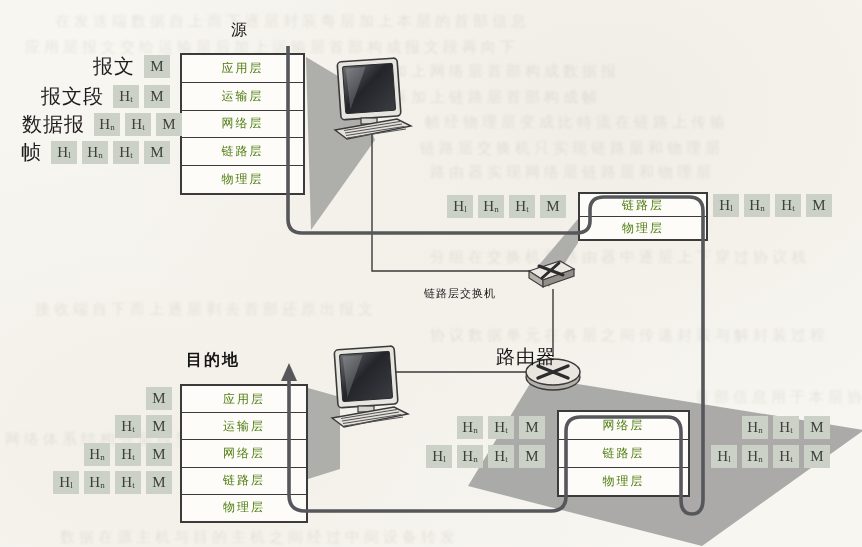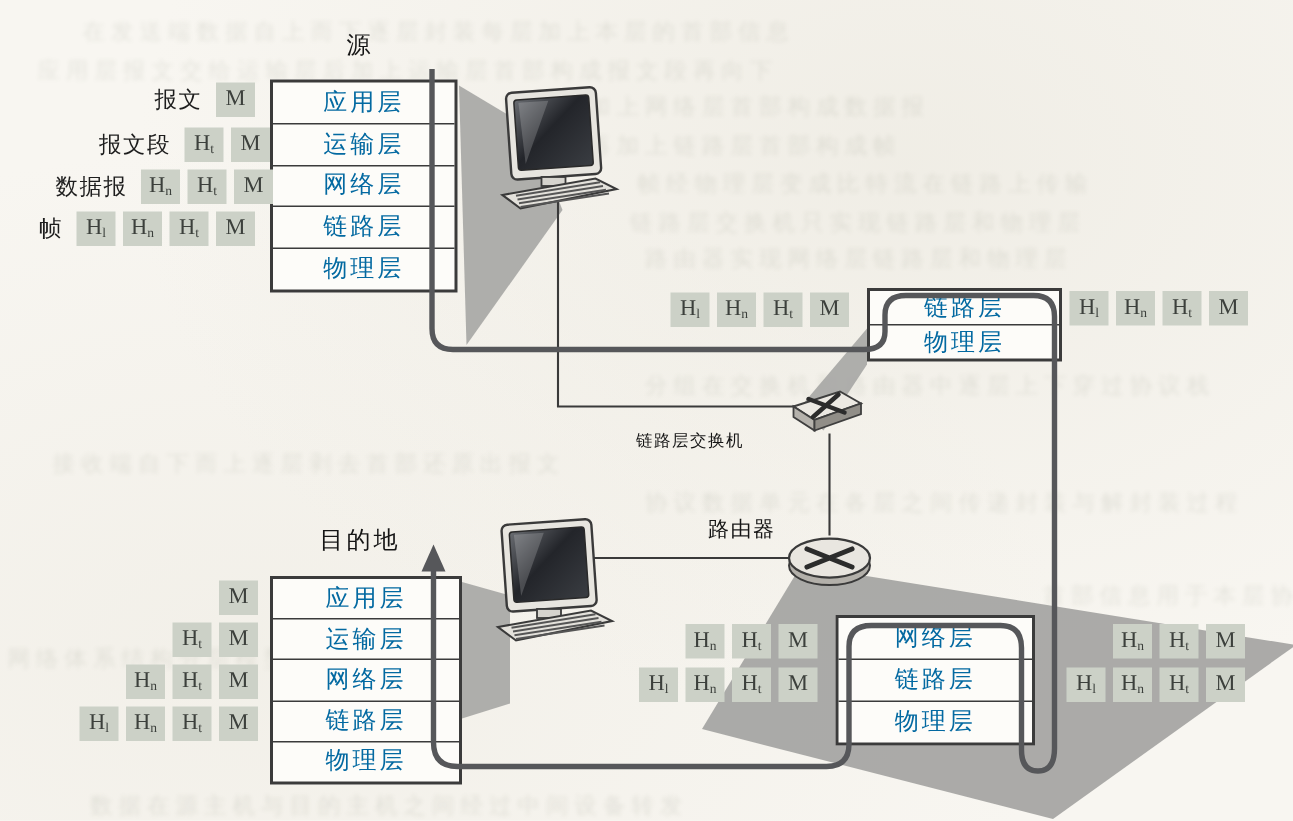--- a/index.html
+++ b/index.html
@@ -19,42 +19,42 @@
   .g3{left:335px;top:62px;} .g4{left:335px;top:88px;}
   .g5{left:425px;top:113px;}.g6{left:420px;top:139px;}
   .g7{left:430px;top:163px;}.g8{left:430px;top:248px;}
   .g9{left:35px;top:300px;} .g10{left:430px;top:326px;}
   .g11{left:695px;top:388px;}.g12{left:5px;top:430px;}
   .g13{left:60px;top:528px;}
   
   .stack{position:absolute;background:#fdfcf9;border:2px solid #3b3b3b;
          display:flex;flex-direction:column;box-sizing:border-box;}
   .stack .layer-row{flex:1;display:flex;align-items:center;justify-content:center;
-         border-top:1.5px solid #3b3b3b;font-size:16px;letter-spacing:2px;color:#0369a1;}
+         border-top:1.5px solid #3b3b3b;font-size:12px;letter-spacing:2px;color:#4d7c0f;}
   .stack .layer-row:first-child{border-top:none;}
   .stack-source{left:180px;top:53px;width:125px;height:142px;}
   .stack-dest{left:180px;top:384px;width:128px;height:139px;}
   .stack-switch{left:578px;top:192px;width:130px;height:49px;}
   .stack-router{left:557px;top:410px;width:133px;height:87px;}
   
   .fig-label{position:absolute;font-size:16px;letter-spacing:2px;color:#151515;}
   .lbl-source{left:205px;top:20px;width:70px;text-align:center;}
-  .lbl-dest{left:198px;top:350px;width:84px;text-align:center;}
+  .lbl-dest{left:186px;top:350px;width:84px;text-align:left;font-weight:bold;}
   .lbl-switch{left:424px;top:286px;font-size:11px;letter-spacing:1px;}
-  .lbl-router{left:472px;top:344px;font-size:14px;letter-spacing:1px;}
+  .lbl-router{left:496px;top:344px;font-size:19px;letter-spacing:1px;}
   
   .pdu-row{position:absolute;display:flex;align-items:center;justify-content:flex-end;gap:5px;height:23px;}
   .pdu-row .boxes{display:flex;gap:5px;}
-  .pdu-label{font-size:15px;letter-spacing:1px;margin-right:4px;color:#1d1d1d;}
+  .pdu-label{font-size:20px;letter-spacing:1px;margin-right:4px;color:#1d1d1d;}
   .pdu-box{width:26px;height:23px;display:flex;align-items:center;justify-content:center;
            background:#ccd1c7;color:#3c403c;font-family:"Liberation Serif", serif;
            font-size:15px;line-height:1;}
   .pdu-box sub{font-size:9px;line-height:1;transform:translateY(3px);}
   .src-r1{left:0;top:55px;width:170px;}
-  .src-r2{left:0;top:85px;width:170px;padding-left:10px;}
+  .src-r2{left:0;top:85px;width:170px;}
   .src-r3{left:12px;top:113px;width:170px;}
   .src-r4{left:0;top:141px;width:170px;}
   .dst-r1{left:0;top:387px;width:172px;}
   .dst-r2{left:0;top:415px;width:172px;}
   .dst-r3{left:0;top:443px;width:172px;}
   .dst-r4{left:0;top:471px;width:172px;}
   .sw-left{left:447px;top:195px;gap:7px;justify-content:flex-start;}
   .sw-right{left:713px;top:194px;gap:8px;justify-content:flex-start;}
   .rt-left-net{left:457px;top:416px;gap:5px;justify-content:flex-start;}
   .rt-left-link{left:426px;top:445px;gap:5px;justify-content:flex-start;}

